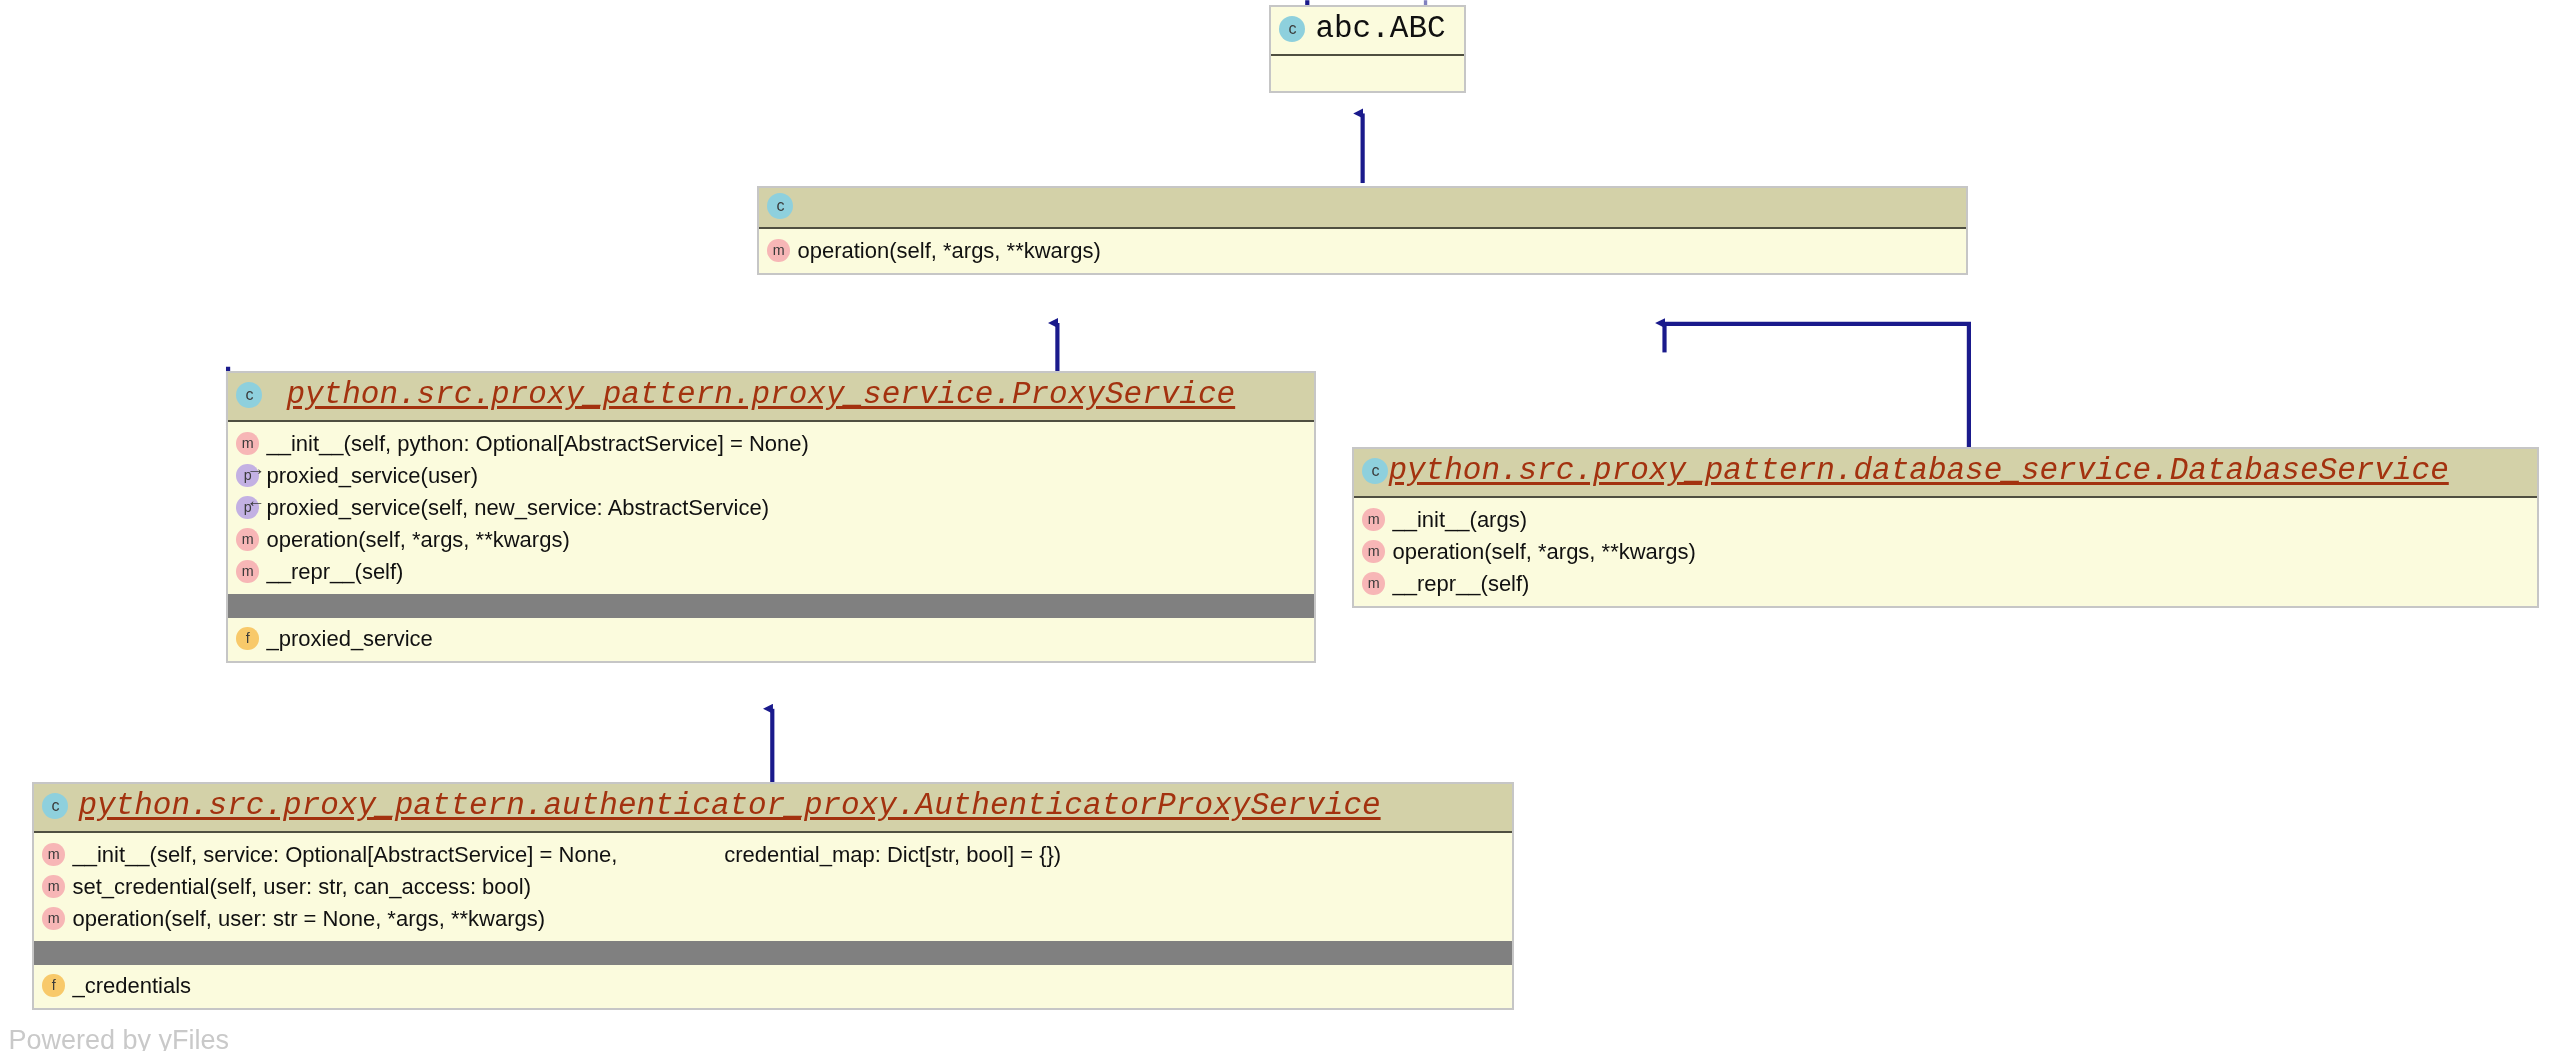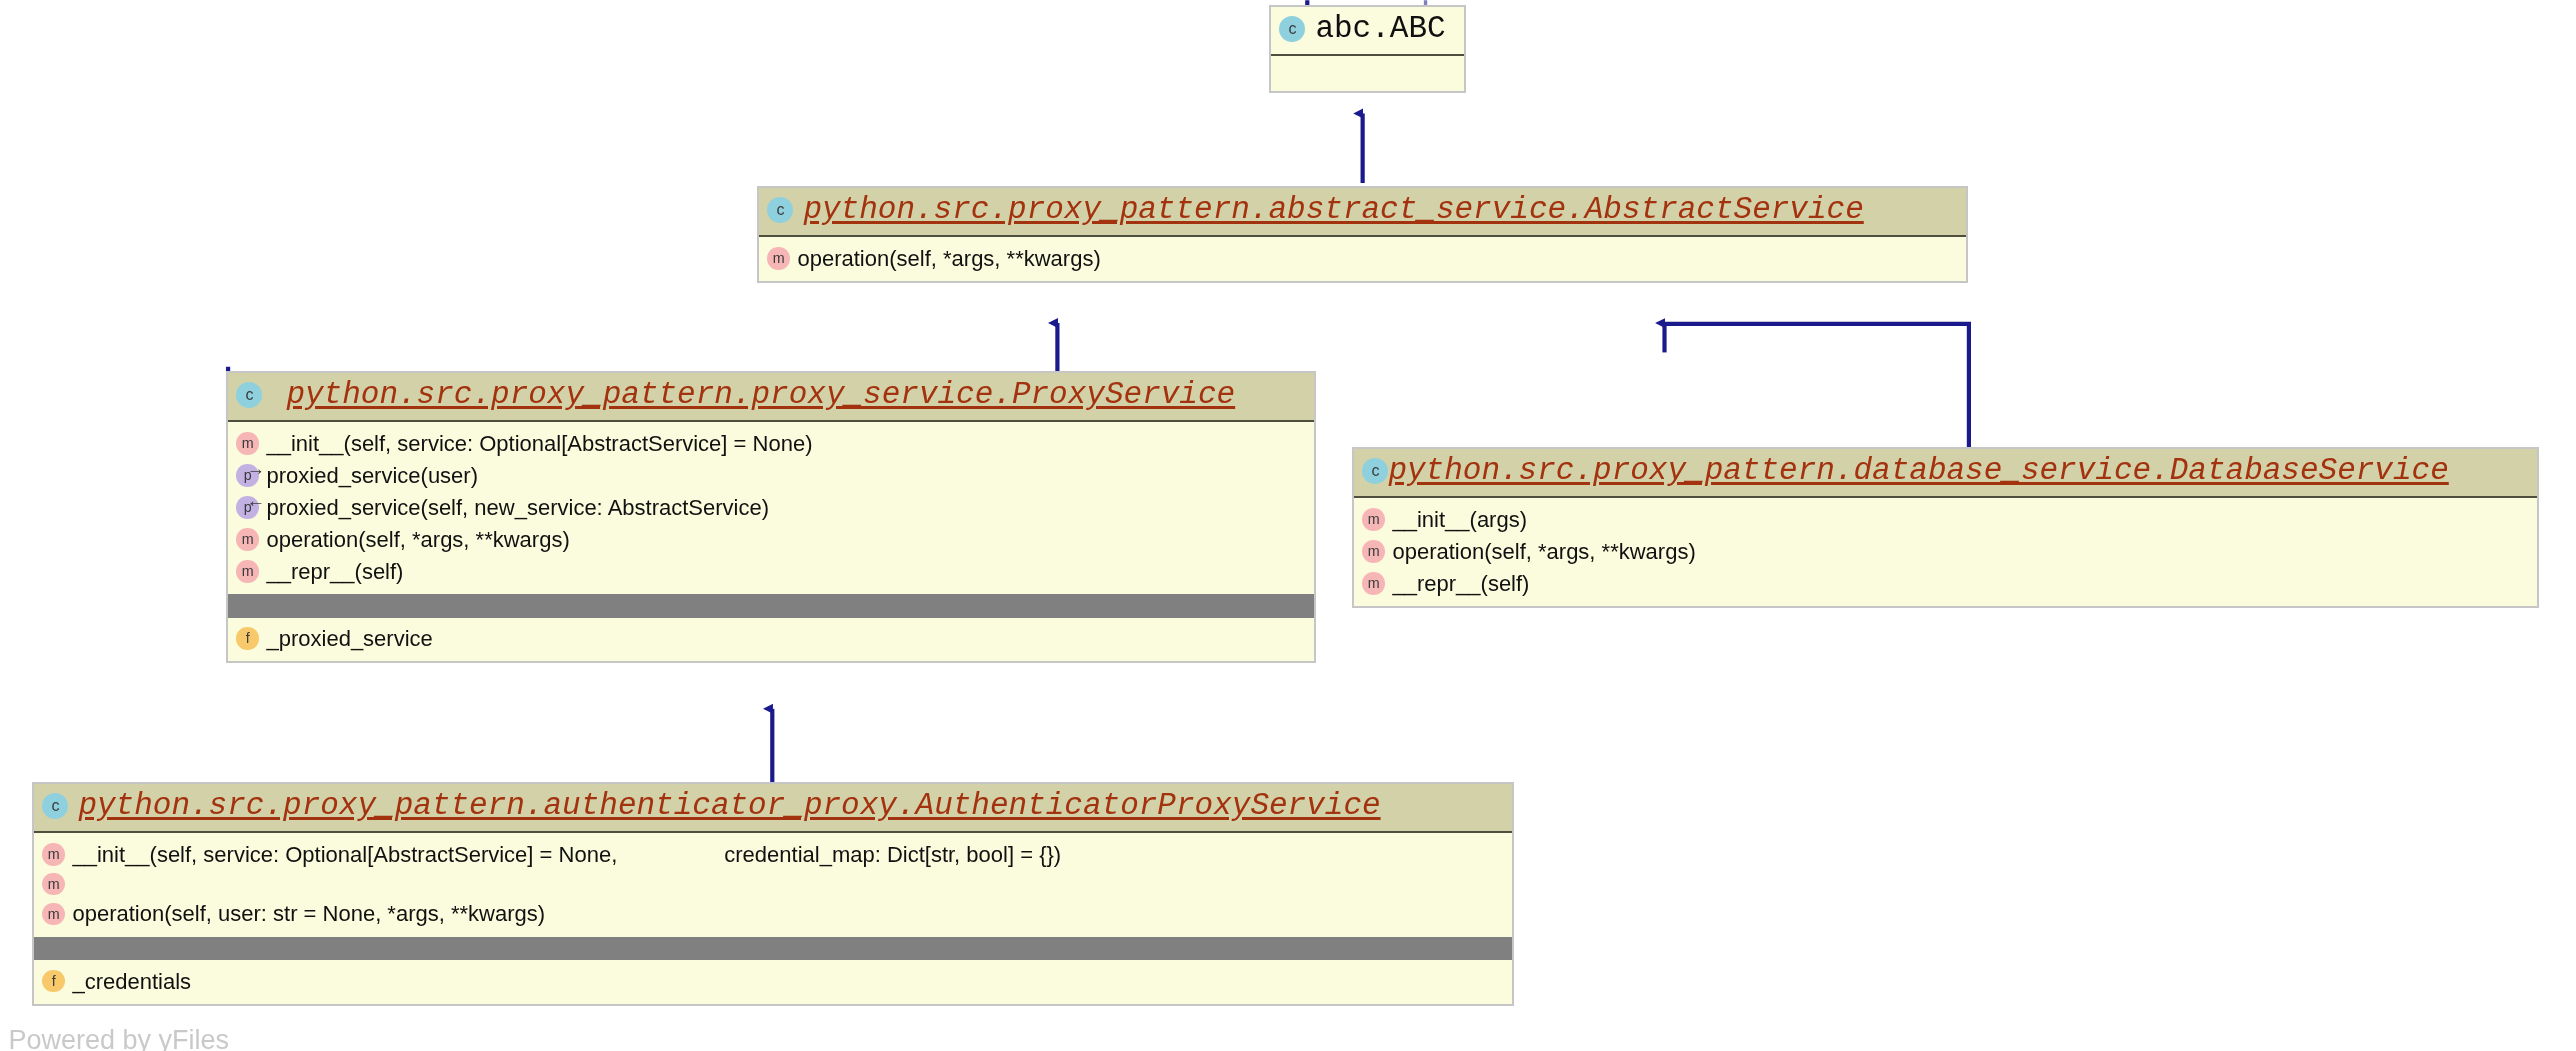--- a/index.html
+++ b/index.html
@@ -157,39 +157,38 @@
     <div class="uml-header plain" style="border-bottom-width:2.5px;">
       <span class="ic ic-c">c</span>
       <span class="uml-title ext" style="margin-left:10px;">abc.ABC</span>
     </div>
     <div class="uml-section empty"></div>
   </div>
 
   <div class="uml-node" style="left:757px; top:186px; width:1211px;">
     <div class="uml-header">
       <span class="ic ic-c">c</span>
-      <span class="uml-title" style="margin-left:10px;">python.src.proxy_pattern.abstract_service.AbstractService</span>
     </div>
     <div class="uml-section">
       <div class="uml-row">
         <span class="ic ic-m">m</span>
         <span class="label">operation(self, *args, **kwargs)</span>
       </div>
     </div>
   </div>
 
   <div class="uml-node" style="left:226px; top:371px; width:1090px;">
     <div class="uml-header">
       <span class="ic ic-c">c</span>
       <span class="uml-title" style="margin-left:24px;">python.src.proxy_pattern.proxy_service.ProxyService</span>
     </div>
     <div class="uml-section">
       <div class="uml-row">
         <span class="ic ic-m">m</span>
-        <span class="label">__init__(self, service: Optional[AbstractService] = None)</span>
+        <span class="label">__init__(self, python: Optional[AbstractService] = None)</span>
       </div>
       <div class="uml-row">
         <span class="ic ic-p">p<span class="arrow">→</span></span>
         <span class="label">proxied_service(user)</span>
       </div>
       <div class="uml-row">
         <span class="ic ic-p">p<span class="arrow">←</span></span>
         <span class="label">proxied_service(self, new_service: AbstractService)</span>
       </div>
       <div class="uml-row">
@@ -236,20 +235,21 @@
       <span class="ic ic-c">c</span>
       <span class="uml-title" style="margin-left:10px;">python.src.proxy_pattern.authenticator_proxy.AuthenticatorProxyService</span>
     </div>
     <div class="uml-section">
       <div class="uml-row">
         <span class="ic ic-m">m</span>
         <span class="label"><span>__init__(self, service: Optional[AbstractService] = None,</span><span class="gap"></span><span>credential_map: Dict[str, bool] = {})</span></span>
       </div>
       <div class="uml-row">
         <span class="ic ic-m">m</span>
+        <span class="label">set_credential(self, user: str, can_access: bool)</span>
       </div>
       <div class="uml-row">
         <span class="ic ic-m">m</span>
         <span class="label">operation(self, user: str = None, *args, **kwargs)</span>
       </div>
     </div>
     <div class="uml-divider"></div>
     <div class="uml-section">
       <div class="uml-row">
         <span class="ic ic-f">f</span>

